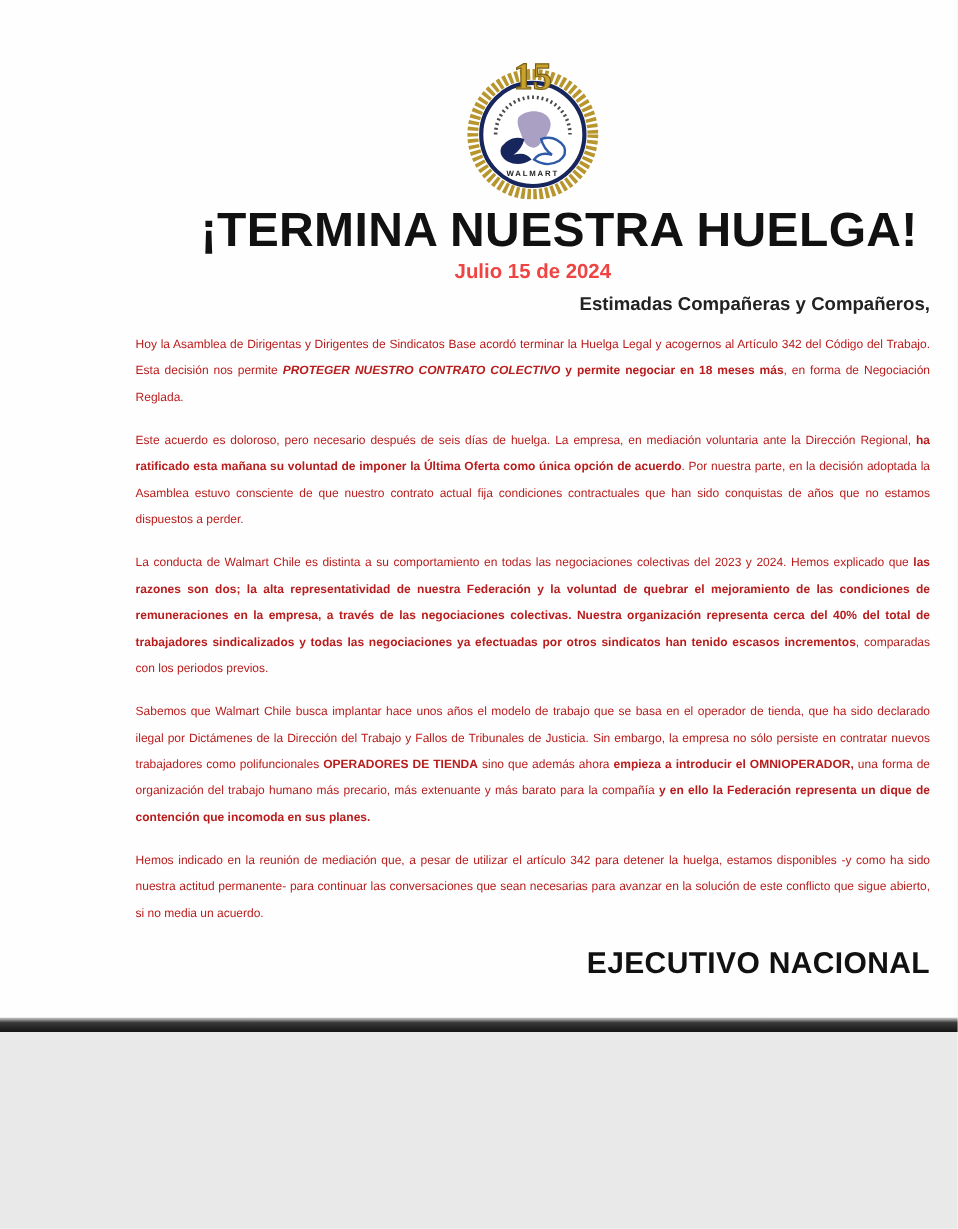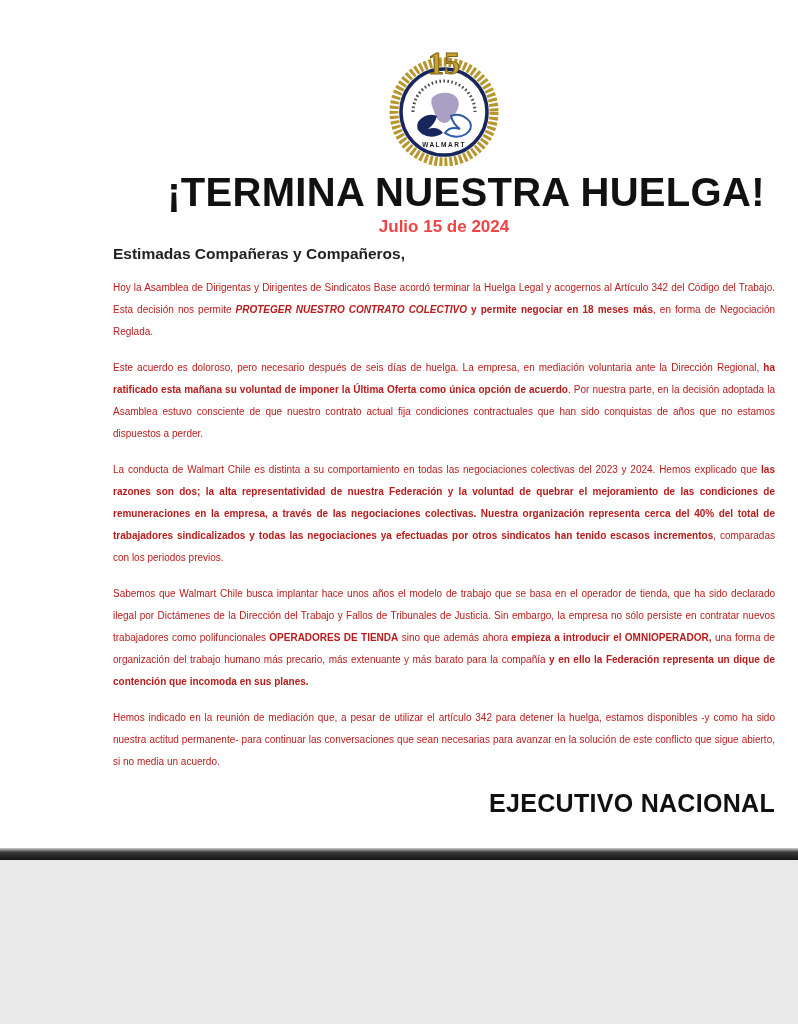--- a/index.html
+++ b/index.html
@@ -35,20 +35,21 @@
     color: #ef4444;
     margin-top: 2px;
   }
   .content {
     margin: 8px 68px 0 68px;
   }
   .salutation {
     font-size: 15.5px;
     font-weight: bold;
     margin: 6px 0 14px 0;
+    text-align: right;
   }
   .para {
     font-size: 10px;
     line-height: 22px;
     text-align: justify;
     margin: 0 0 14px 0;
     color: #b91c1c;
   }
   .signature {
     text-align: right;

